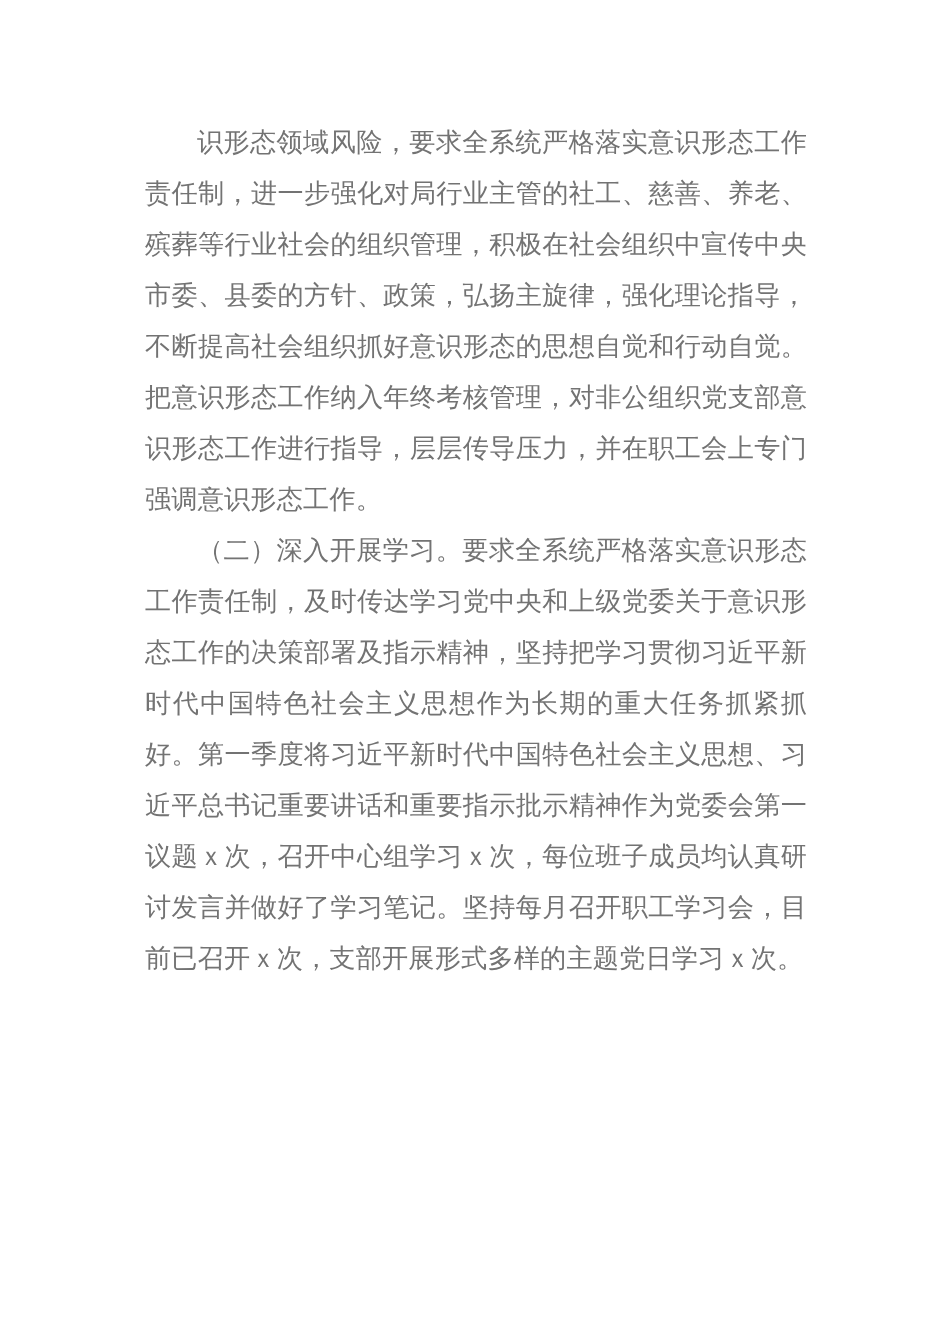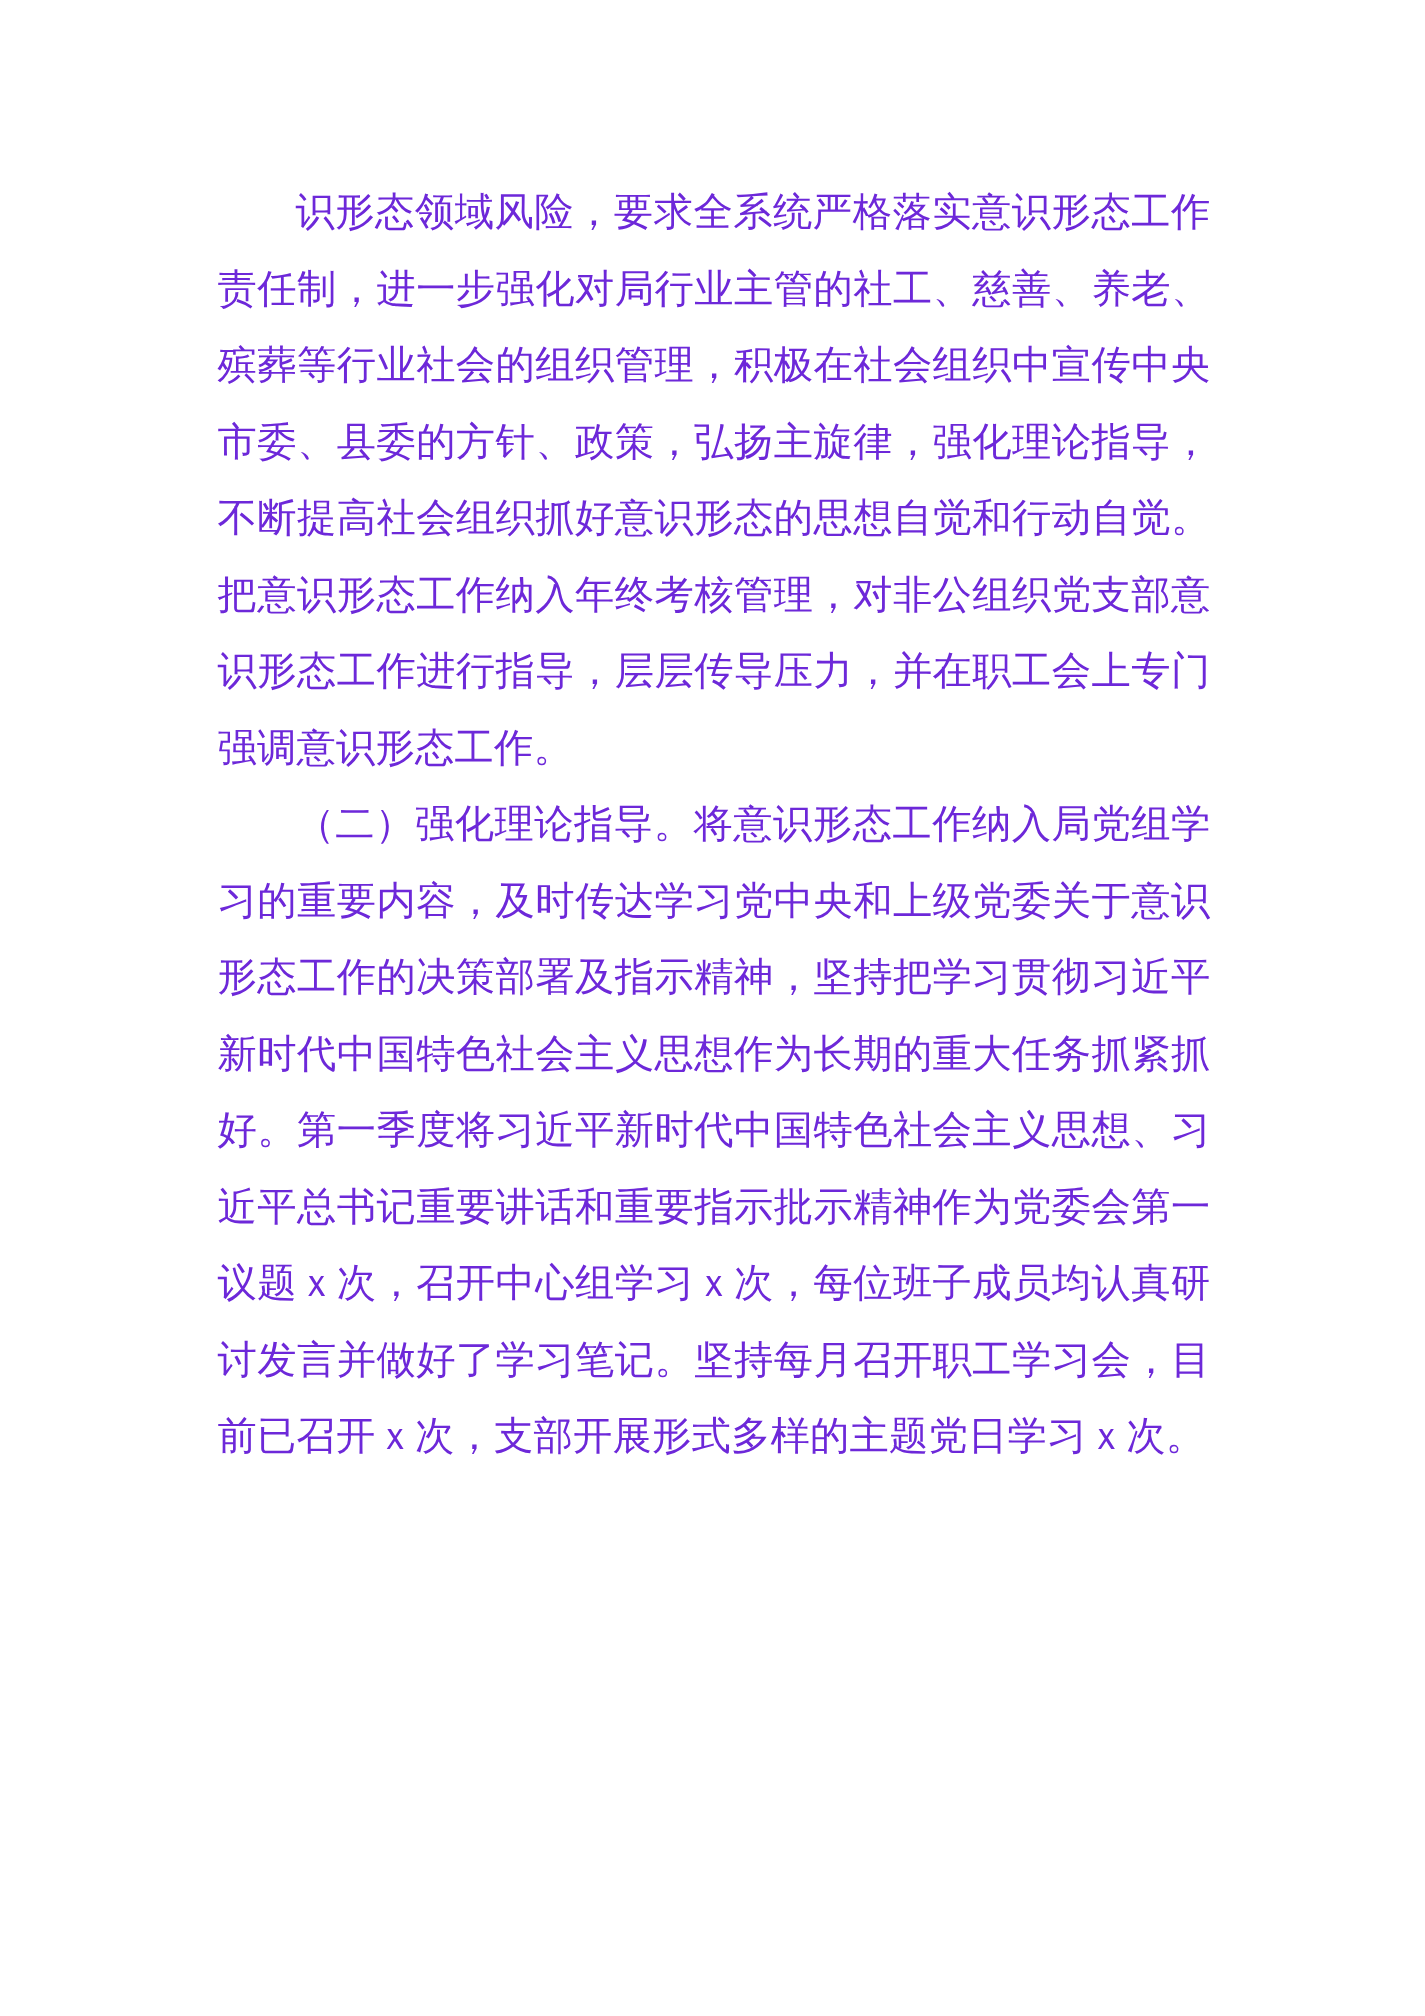--- a/index.html
+++ b/index.html
@@ -5,28 +5,28 @@
   html, body { margin: 0; padding: 0; background: #ffffff; }
   body { width: 950px; height: 1344px; position: relative; overflow: hidden; }
   .page {
     position: absolute;
     left: 145px;
     top: 117px;
     width: 662px;
     font-family: "DejaVu Sans", "Liberation Sans", sans-serif;
     font-size: 26.2px;
     line-height: 51px;
-    color: #6d28d9;
+    color: #737373;
     text-align: justify;
     text-justify: inter-character;
     word-break: break-all;
     letter-spacing: 0.15px;
   }
   .para { margin: 0; }
   .indent { text-indent: 52px; }
 </style>
 </head>
 <body>
 
 <div class="page">
   <p class="para indent">识形态领域风险，要求全系统严格落实意识形态工作责任制，进一步强化对局行业主管的社工、慈善、养老、殡葬等行业社会的组织管理，积极在社会组织中宣传中央市委、县委的方针、政策，弘扬主旋律，强化理论指导，不断提高社会组织抓好意识形态的思想自觉和行动自觉。把意识形态工作纳入年终考核管理，对非公组织党支部意识形态工作进行指导，层层传导压力，并在职工会上专门强调意识形态工作。</p>
-  <p class="para indent">（二）强化理论指导。将意识形态工作纳入局党组学习的重要内容，及时传达学习党中央和上级党委关于意识形态工作的决策部署及指示精神，坚持把学习贯彻习近平新时代中国特色社会主义思想作为长期的重大任务抓紧抓好。第一季度将习近平新时代中国特色社会主义思想、习近平总书记重要讲话和重要指示批示精神作为党委会第一议题ｘ次，召开中心组学习ｘ次，每位班子成员均认真研讨发言并做好了学习笔记。坚持每月召开职工学习会，目前已召开ｘ次，支部开展形式多样的主题党日学习ｘ次。</p>
+  <p class="para indent">（二）深入开展学习。要求全系统严格落实意识形态工作责任制，及时传达学习党中央和上级党委关于意识形态工作的决策部署及指示精神，坚持把学习贯彻习近平新时代中国特色社会主义思想作为长期的重大任务抓紧抓好。第一季度将习近平新时代中国特色社会主义思想、习近平总书记重要讲话和重要指示批示精神作为党委会第一议题ｘ次，召开中心组学习ｘ次，每位班子成员均认真研讨发言并做好了学习笔记。坚持每月召开职工学习会，目前已召开ｘ次，支部开展形式多样的主题党日学习ｘ次。</p>
 </div>
 
 </body></html>

